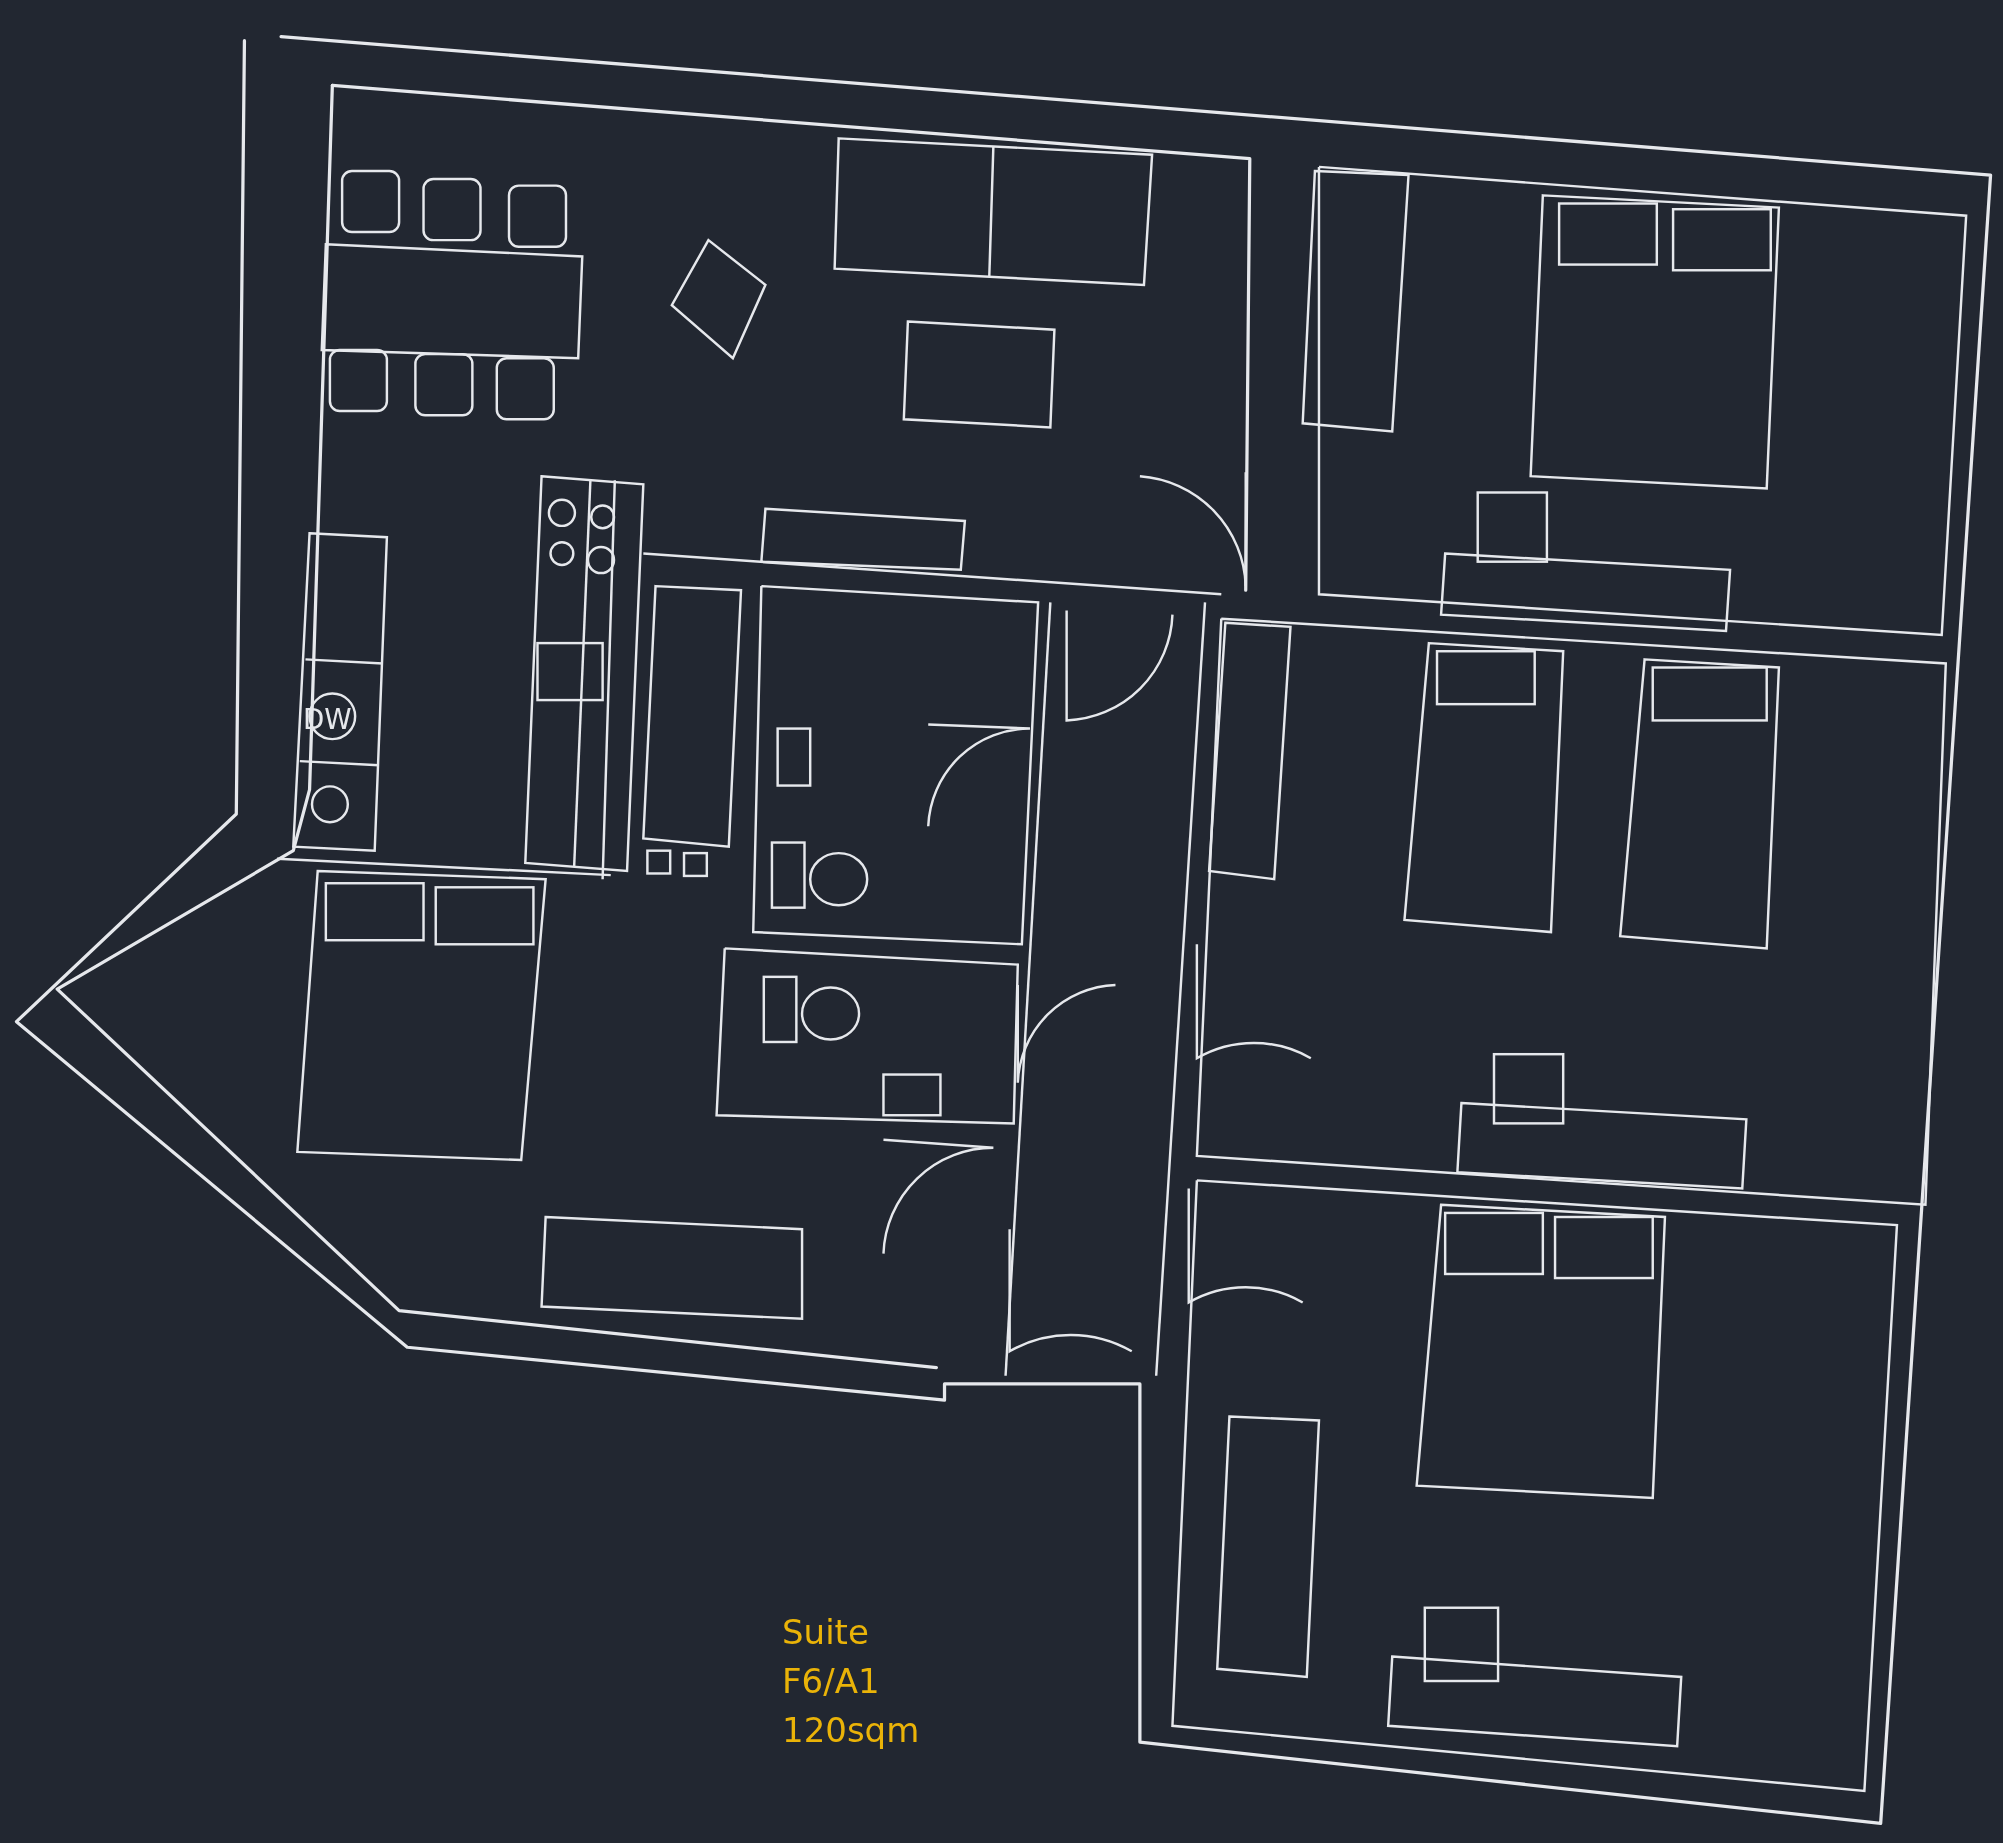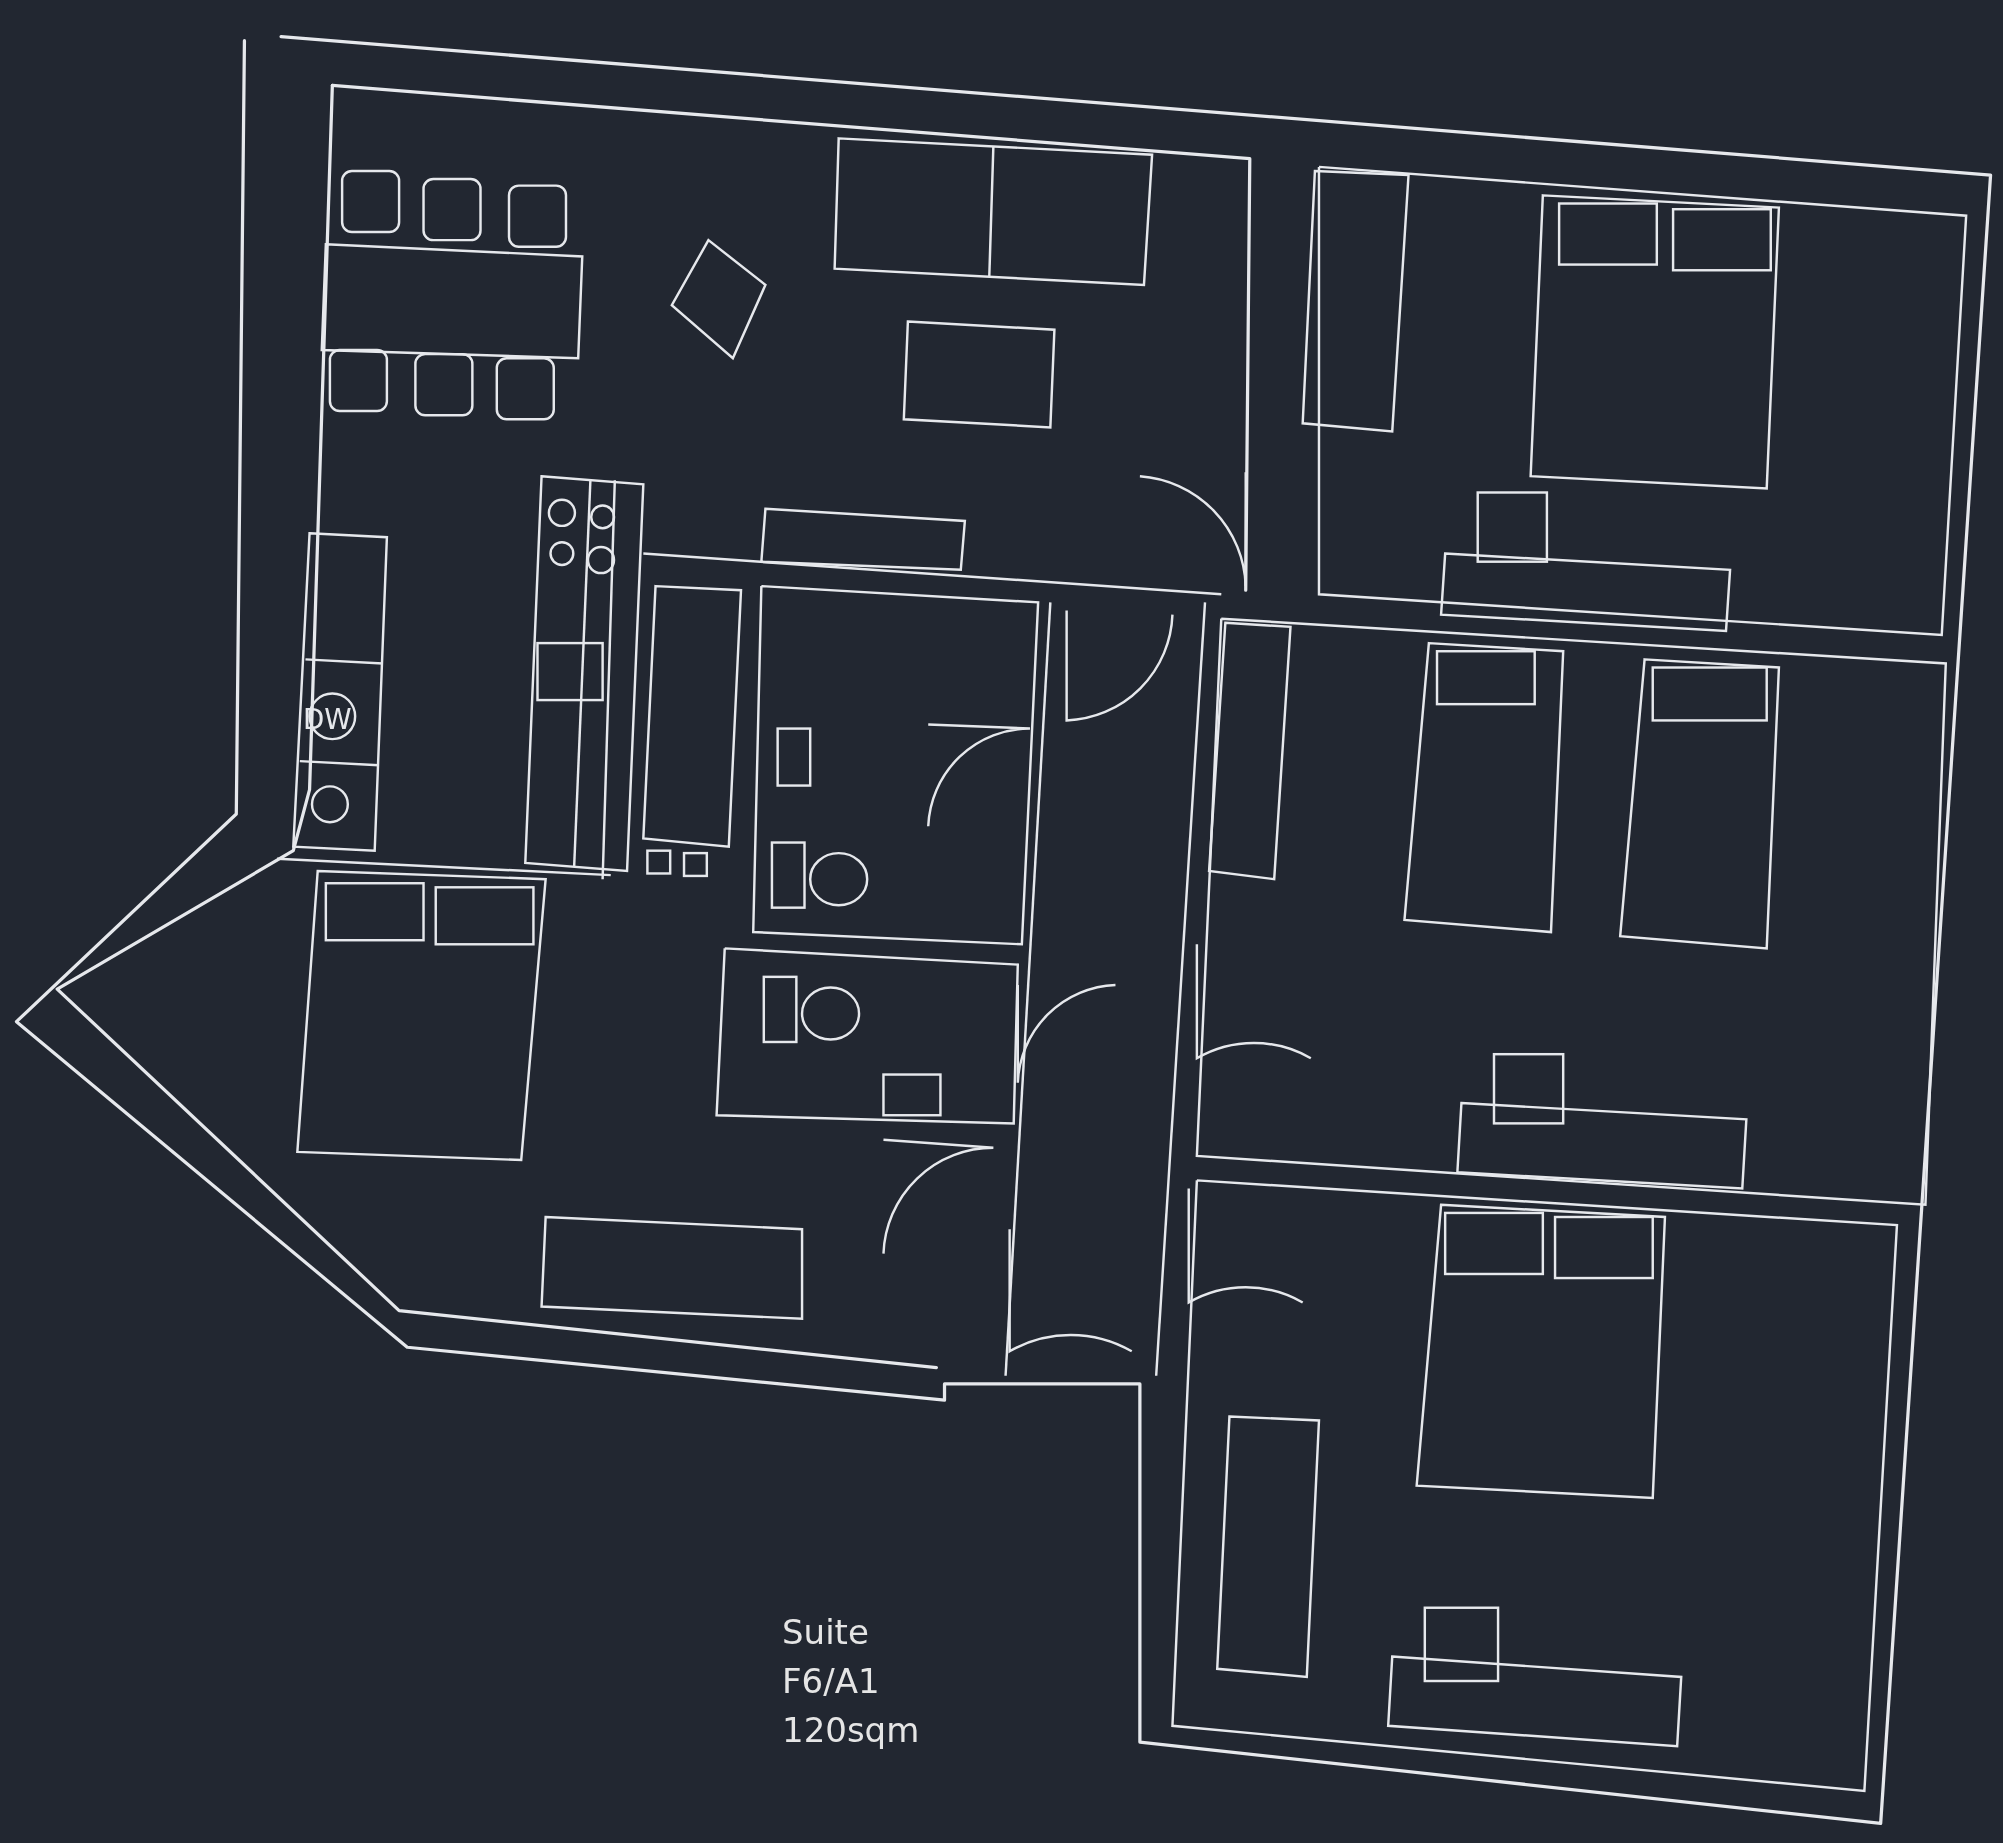--- a/index.html
+++ b/index.html
@@ -1,20 +1,20 @@
 <!DOCTYPE html>
 <html style="font-size:13px"><head>
 <meta charset="utf-8">
 <style>
   html, body { margin:0; padding:0; background:#222731; }
   body { width:2003px; height:1843px; position:relative; overflow:hidden; }
   svg { position:absolute; left:0; top:0; }
   .w { fill:none; stroke:#e6e8ec; stroke-width:4; stroke-linejoin:round; stroke-linecap:round; }
   .t { fill:none; stroke:#e6e8ec; stroke-width:3; }
-  .label { position:absolute; left:782px; top:1608px; color:#e5e5e5;
+  .label { position:absolute; left:782px; top:1608px; color:#eab308;
            font-family:"DejaVu Sans", sans-serif; font-size:34px; line-height:49px; }
   .lbl { fill:#e6e8ec; font-family:"DejaVu Sans", sans-serif; }
 </style>
 </head>
 <body>
 
 <svg width="2003" height="1843" viewBox="0 0 2460 2264">
 
   <g>
     <polyline class="w" points="345,45 2445,215 2310,2240 1400,2140 1400,1700 1160,1700 1160,1720 500,1655 20,1255 290,1000 300,50"></polyline>

